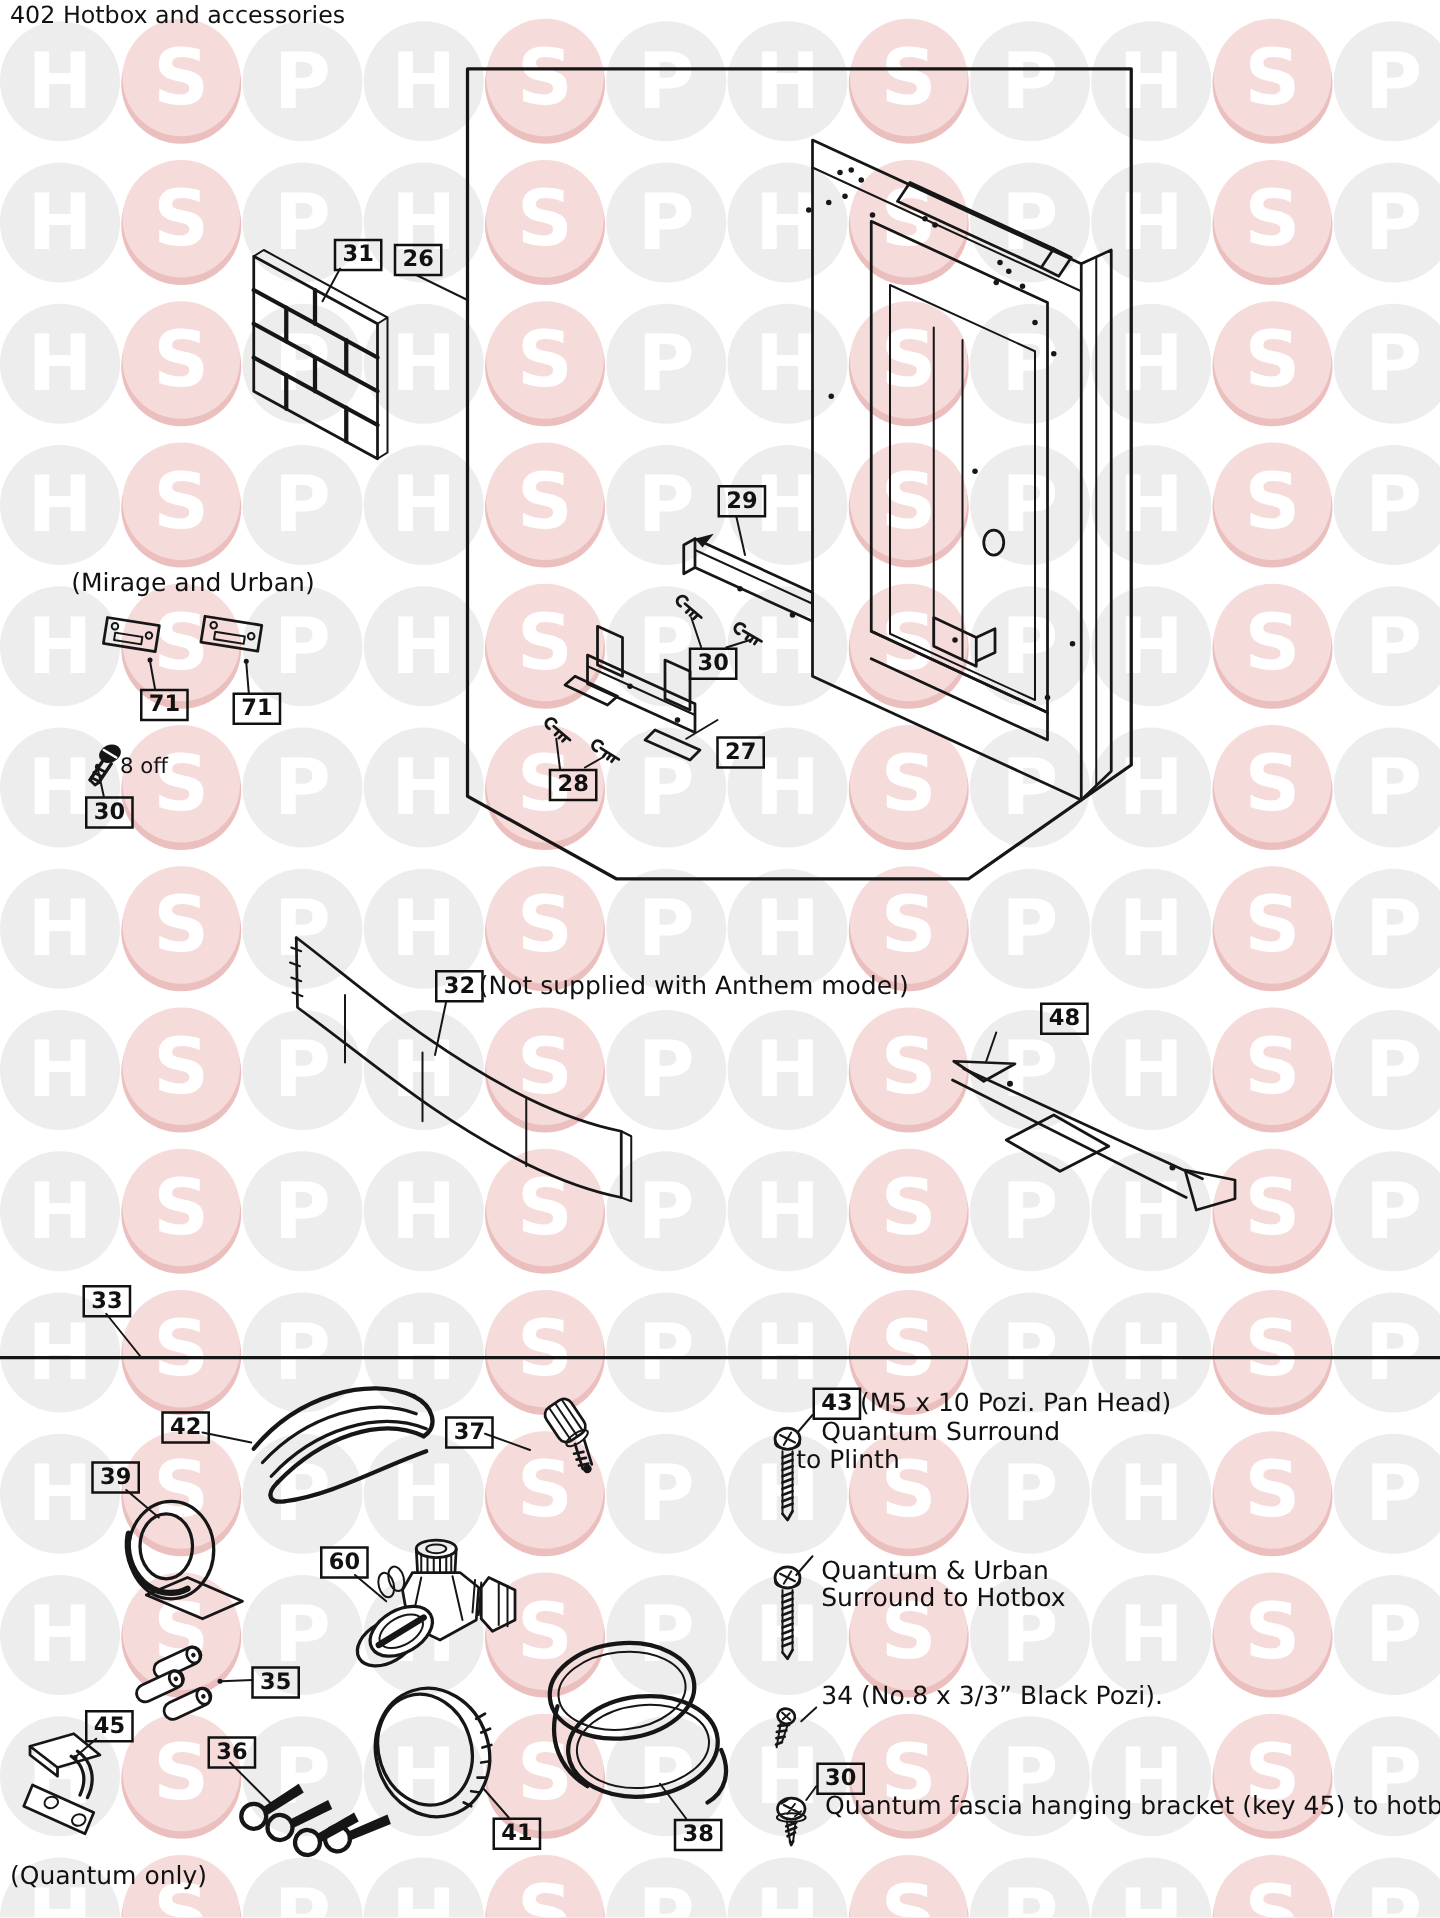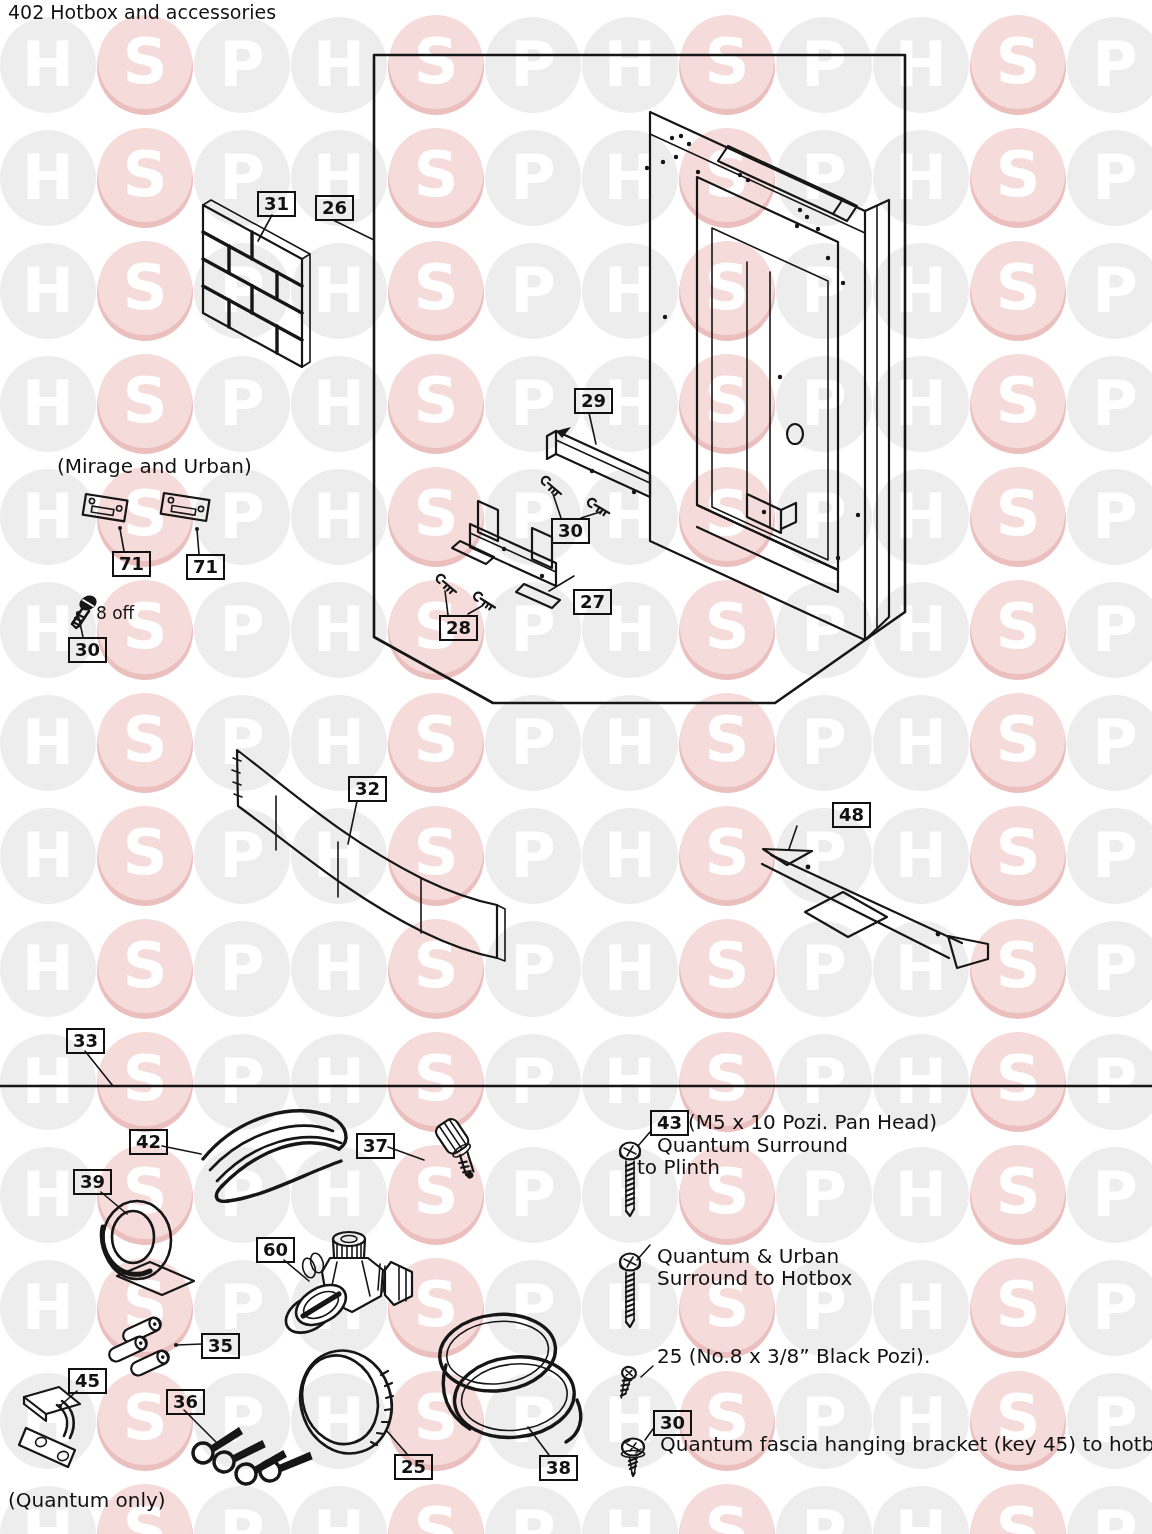--- a/index.html
+++ b/index.html
@@ -542,51 +542,52 @@
       <path class="thin" d="M184,1410 L218,1444"></path>
       <path class="thin" d="M407,1454 L386,1430"></path>
       <path class="thin" d="M549,1455 L528,1427"></path>
       <path class="thin" d="M650,1132 L638,1146"></path>
       <path class="thin" d="M650,1245 L637,1260"></path>
       <path class="thin" d="M653,1366 L641,1377"></path>
       <path class="thin" d="M653,1429 L645,1440"></path>
     </g>
   </svg>
 
-  <div class="lbl" style="left:257px;top:191px">31</div>
+  <div class="lbl" style="left:267px;top:191px">31</div>
   <div class="lbl" style="left:315px;top:195px">26</div>
   <div class="lbl" style="left:574px;top:388px">29</div>
   <div class="lbl" style="left:551px;top:518px">30</div>
   <div class="lbl" style="left:573px;top:589px">27</div>
   <div class="lbl" style="left:439px;top:615px">28</div>
   <div class="lbl" style="left:112px;top:551px">71</div>
   <div class="lbl" style="left:186px;top:554px">71</div>
   <div class="lbl" style="left:68px;top:637px">30</div>
   <div class="lbl" style="left:348px;top:776px">32</div>
   <div class="lbl" style="left:832px;top:802px">48</div>
   <div class="lbl" style="left:66px;top:1028px">33</div>
   <div class="lbl" style="left:129px;top:1129px">42</div>
   <div class="lbl" style="left:356px;top:1133px">37</div>
   <div class="lbl" style="left:73px;top:1169px">39</div>
   <div class="lbl" style="left:256px;top:1237px">60</div>
   <div class="lbl" style="left:201px;top:1333px">35</div>
   <div class="lbl" style="left:68px;top:1368px">45</div>
   <div class="lbl" style="left:166px;top:1389px">36</div>
-  <div class="lbl" style="left:394px;top:1454px">25</div>
+  <div class="lbl" style="left:394px;top:1454px">41</div>
   <div class="lbl" style="left:539px;top:1455px">38</div>
   <div class="lbl" style="left:650px;top:1110px">43</div>
   <div class="lbl" style="left:653px;top:1410px">30</div>
 
   <div class="txt" style="left:57px;top:455px">(Mirage and Urban)</div>
   <div class="txt small" style="left:96px;top:602px">8 off</div>
+  <div class="txt" style="left:383px;top:777px">(Not supplied with Anthem model)</div>
   <div class="txt" style="left:8px;top:1489px">(Quantum only)</div>
 
   <div class="txt" style="left:688px;top:1111px">(M5 x 10 Pozi. Pan Head)</div>
   <div class="txt" style="left:657px;top:1134px">Quantum Surround</div>
   <div class="txt" style="left:637px;top:1156px">to Plinth</div>
 
   <div class="txt" style="left:657px;top:1245px">Quantum &amp; Urban</div>
   <div class="txt" style="left:657px;top:1267px">Surround to Hotbox</div>
 
-  <div class="txt" style="left:657px;top:1345px">25 (No.8 x 3/8” Black Pozi).</div>
+  <div class="txt" style="left:657px;top:1345px">34 (No.8 x 3/3” Black Pozi).</div>
 
   <div class="txt" style="left:660px;top:1433px">Quantum fascia hanging bracket (key 45) to hotbox.</div>
 </div>
 
 </body></html>

